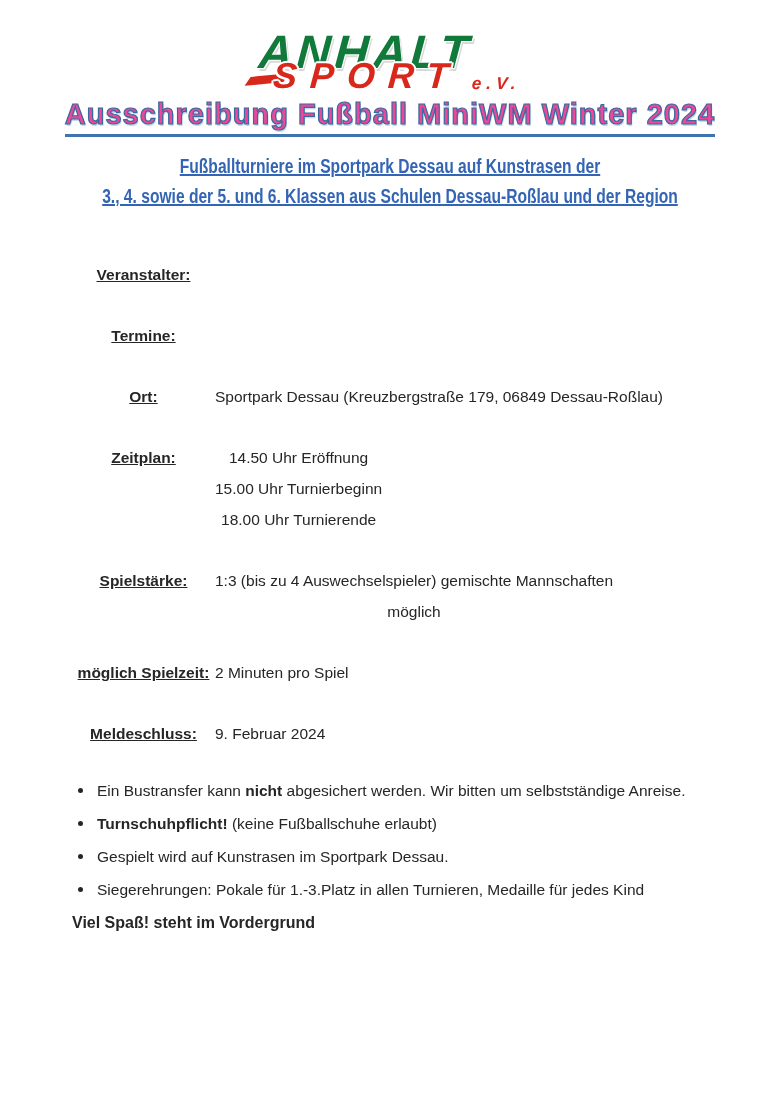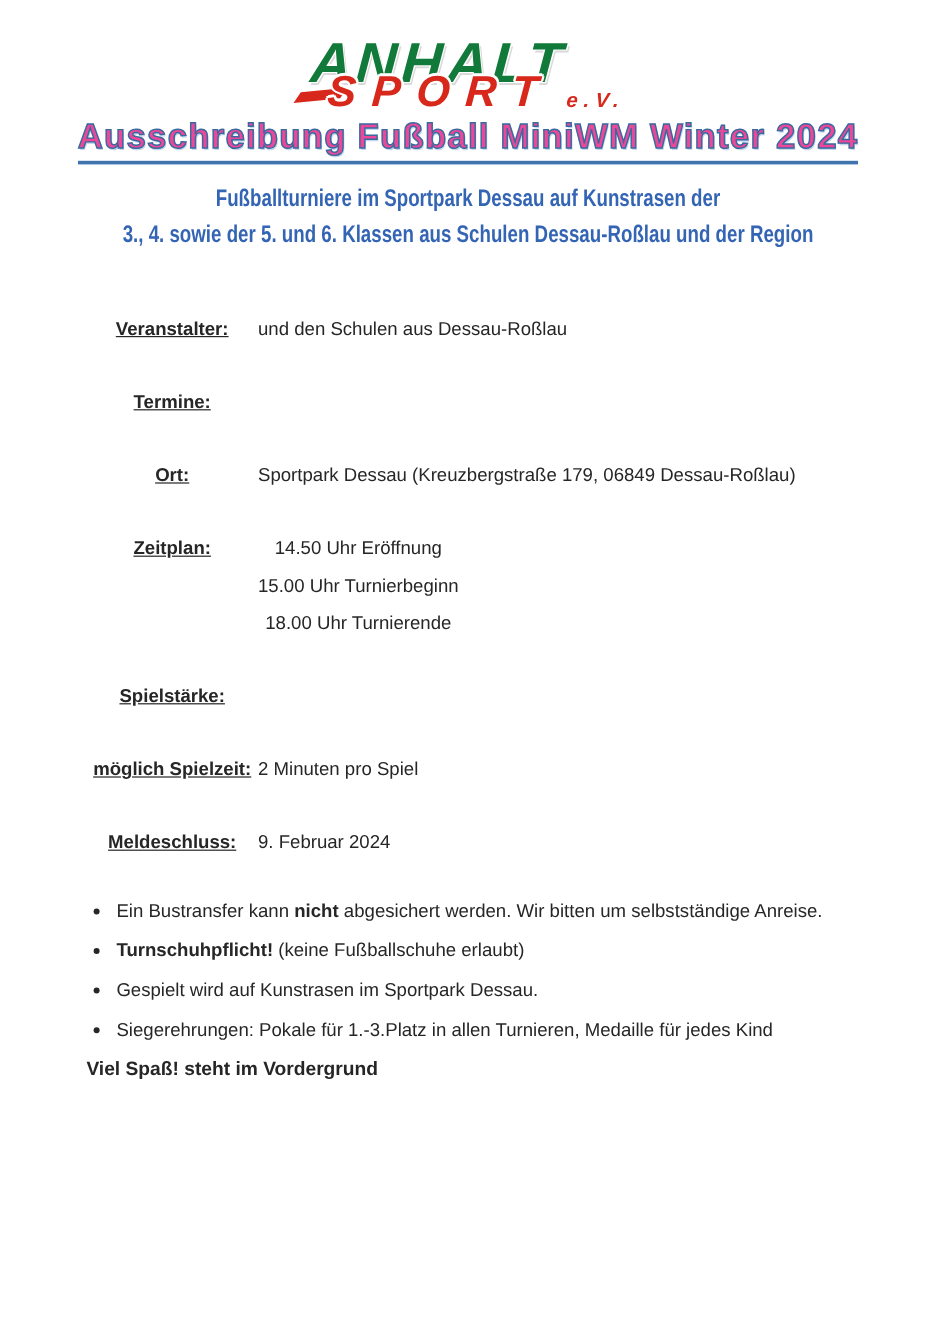--- a/index.html
+++ b/index.html
@@ -54,21 +54,21 @@
     letter-spacing:1px;
     color:#ec4899;
     -webkit-text-stroke:1.2px #38699f;
     text-shadow:1px 2px 0 #c4d7eb;
     border-bottom:3px solid #3f74ae;
     padding-bottom:3px;
     line-height:1.15;
   }
 
   
-  .subtitle{margin-top:14px;text-align:center;color:#3465b4;font-weight:bold;}
+  .subtitle{margin-top:14px;text-align:center;color:#3465b4;font-weight:bold;text-decoration:underline;}
   .subtitle-line{
     font-size:20px;line-height:30px;
     transform:scaleX(0.78);transform-origin:50% 50%;
     white-space:nowrap;
   }
 
   
   .sections{margin-top:48px;padding:0 70px 0 72px;}
   .section{display:flex;margin-bottom:30px;text-align:center;}
   .section-label{
@@ -119,21 +119,20 @@
   <div class="subtitle">
     <div class="subtitle-line">Fußballturniere im Sportpark Dessau auf Kunstrasen der</div>
     <div class="subtitle-line">3., 4. sowie der 5. und 6. Klassen aus Schulen Dessau-Roßlau und der Region</div>
   </div>
 
   <div class="sections">
 
     <div class="section">
       <div class="section-label">Veranstalter:</div>
       <div class="section-content">
-        <div>und den Schulen aus Dessau-Roßlau</div>
       </div>
     </div>
 
     <div class="section">
       <div class="section-label">Termine:</div>
     </div>
 
     <div class="section">
       <div class="section-label">Ort:</div>
       <div class="section-content">
@@ -145,20 +144,24 @@
       <div class="section-label">Zeitplan:</div>
       <div class="section-content">
         <div>14.50 Uhr Eröffnung</div>
         <div>15.00 Uhr Turnierbeginn</div>
         <div>18.00 Uhr Turnierende</div>
       </div>
     </div>
 
     <div class="section">
       <div class="section-label">Spielstärke:</div>
+      <div class="section-content">
+        <div>1:3 (bis zu 4 Auswechselspieler) gemischte Mannschaften</div>
+        <div>möglich</div>
+      </div>
     </div>
 
     <div class="section">
       <div class="section-label">möglich Spielzeit:</div>
       <div class="section-content">
         <div>2 Minuten pro Spiel</div>
       </div>
     </div>
 
     <div class="section">

